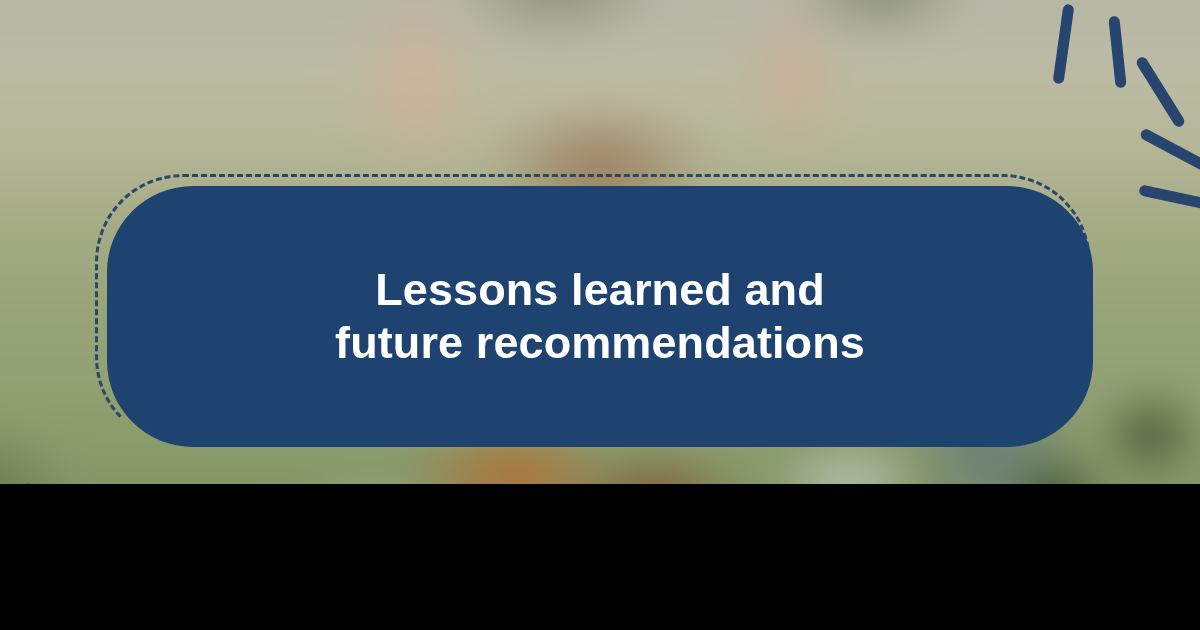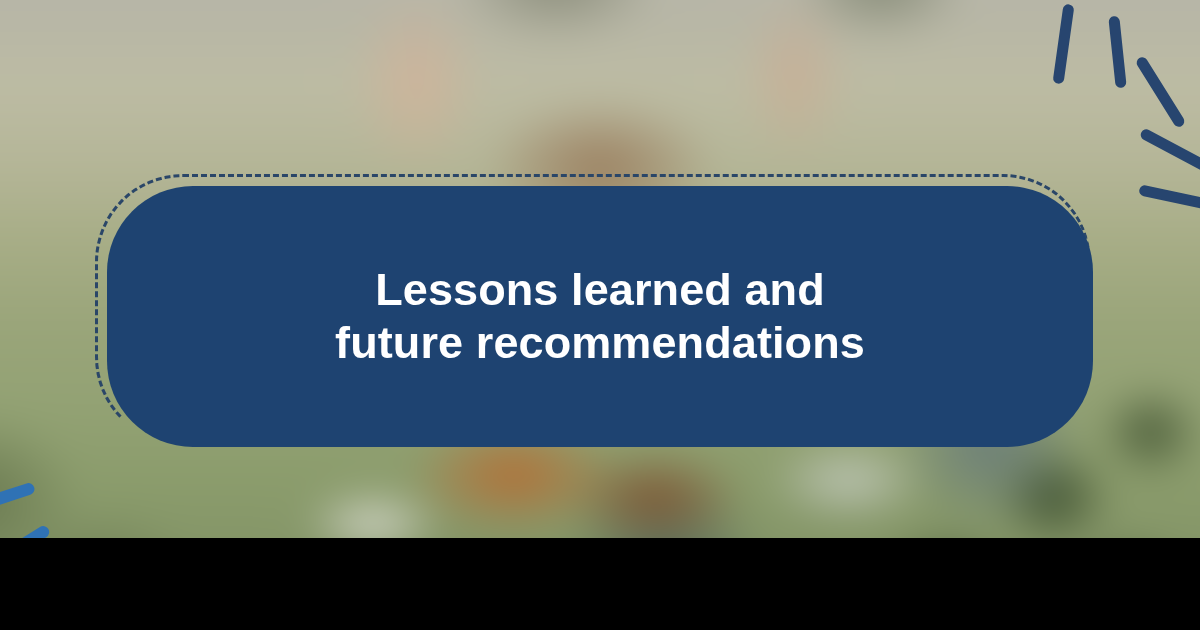--- a/index.html
+++ b/index.html
@@ -4,21 +4,21 @@
 <title>Lessons learned and future recommendations</title>
 <style>
   html, body {
     margin: 0;
     padding: 0;
     background: #000;
   }
   #canvas {
     position: relative;
     width: 1200px;
-    height: 538px;
+    height: 484px;
     overflow: hidden;
     font-family: "Liberation Sans", "DejaVu Sans", sans-serif;
     text-decoration: underline;
   }
 
   
   .bg-photo {
     position: absolute;
     inset: -40px;
     background-color: #9aa088;

